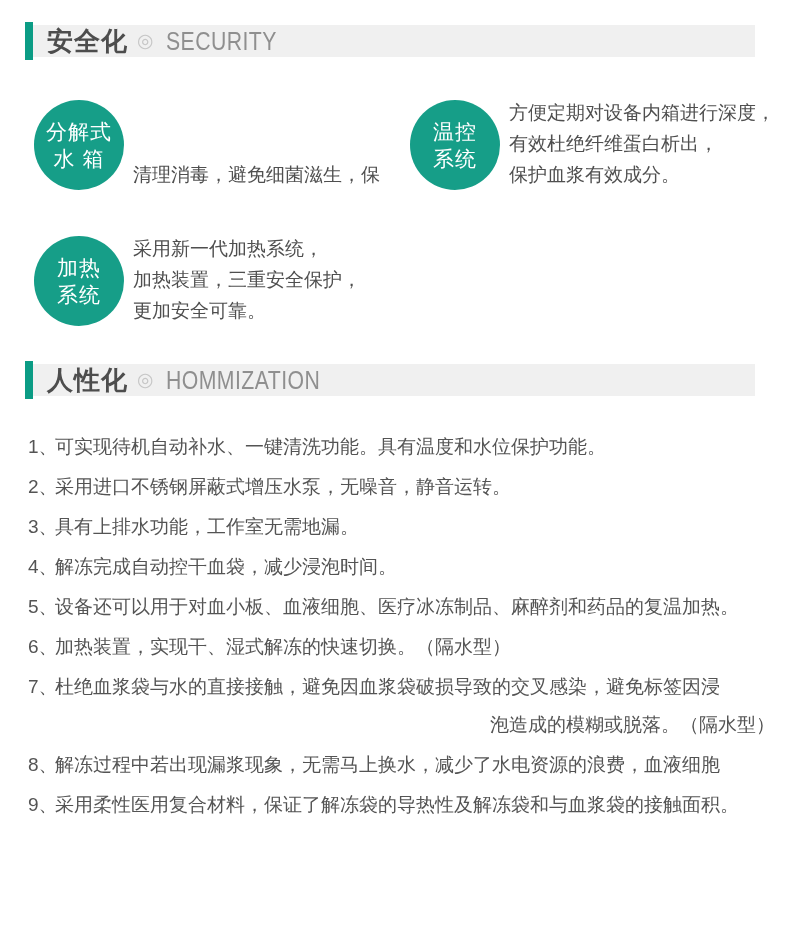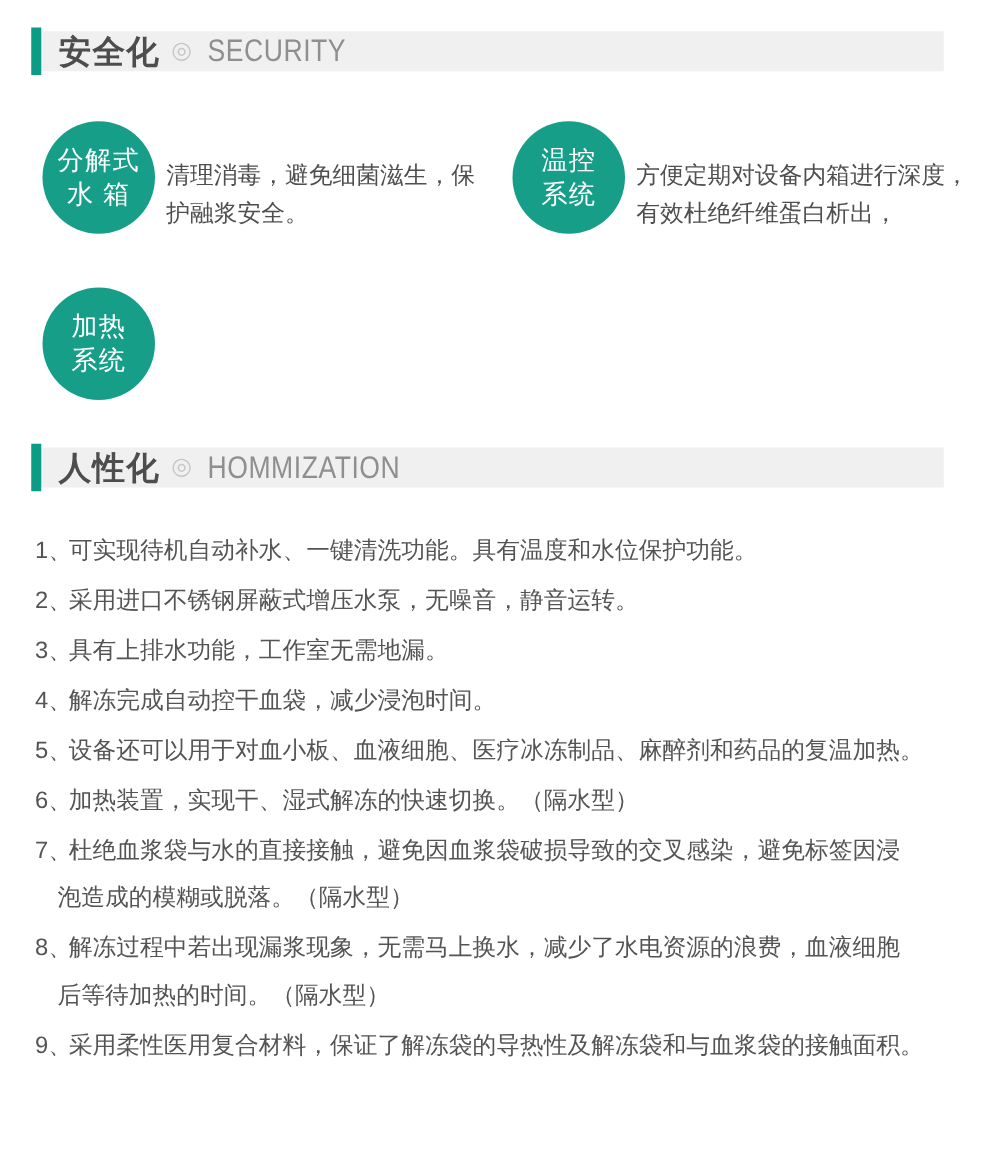--- a/index.html
+++ b/index.html
@@ -89,21 +89,21 @@
     list-style: none;
     margin: 32px 25px 0 28px;
     padding: 0;
     font-size: 19px;
     line-height: 38px;
     color: #545454;
   }
   .hitem { display: flex; margin-bottom: 2px; }
   .hitem .num { flex: none; width: 27px; }
   .hitem .txt { flex: 1; }
-  .hitem .txt .cont { margin-left: -9px; }
+  .hitem .txt .cont { margin-left: -9px; text-align: right; }
 </style>
 </head>
 <body>
 
 <div class="page">
 
   <header class="section-head head-security">
     <span class="bar"></span>
     <h2>安全化</h2>
     <span class="ring">◎</span>
@@ -111,40 +111,45 @@
   </header>
 
   <div class="features" id="features">
   <div class="feature">
     <div class="badge">
           <div>分解式</div>
           <div>水 箱</div>
         </div>
     <div class="desc">
           <div>清理消毒，避免细菌滋生，保</div>
-          <div>护融浆安全。</div>
         </div>
   </div>
 
 
   <div class="feature">
     <div class="badge">
           <div>温控</div>
           <div>系统</div>
         </div>
     <div class="desc">
           <div>方便定期对设备内箱进行深度，</div>
           <div>有效杜绝纤维蛋白析出，</div>
+          <div>保护血浆有效成分。</div>
         </div>
   </div>
 
   <div class="feature">
     <div class="badge">
           <div>加热</div>
           <div>系统</div>
+        </div>
+    <div class="desc">
+          <div>采用新一代加热系统，</div>
+          <div>加热装置，三重安全保护，</div>
+          <div>更加安全可靠。</div>
         </div>
   </div>
 </div>
 
   <header class="section-head head-humanization">
     <span class="bar"></span>
     <h2>人性化</h2>
     <span class="ring">◎</span>
     <span class="sub">HOMMIZATION</span>
   </header>
@@ -197,21 +202,20 @@
     <div class="txt">
           <div>杜绝血浆袋与水的直接接触，避免因血浆袋破损导致的交叉感染，避免标签因浸</div>
           <div class="cont">泡造成的模糊或脱落。（隔水型）</div>
         </div>
   </li>
 
   <li class="hitem">
     <span class="num">8、</span>
     <div class="txt">
           <div>解冻过程中若出现漏浆现象，无需马上换水，减少了水电资源的浪费，血液细胞</div>
-          <div class="cont">后等待加热的时间。（隔水型）</div>
         </div>
   </li>
 
   <li class="hitem">
     <span class="num">9、</span>
     <div class="txt">
           <div>采用柔性医用复合材料，保证了解冻袋的导热性及解冻袋和与血浆袋的接触面积。</div>
         </div>
   </li>
 </ol>

